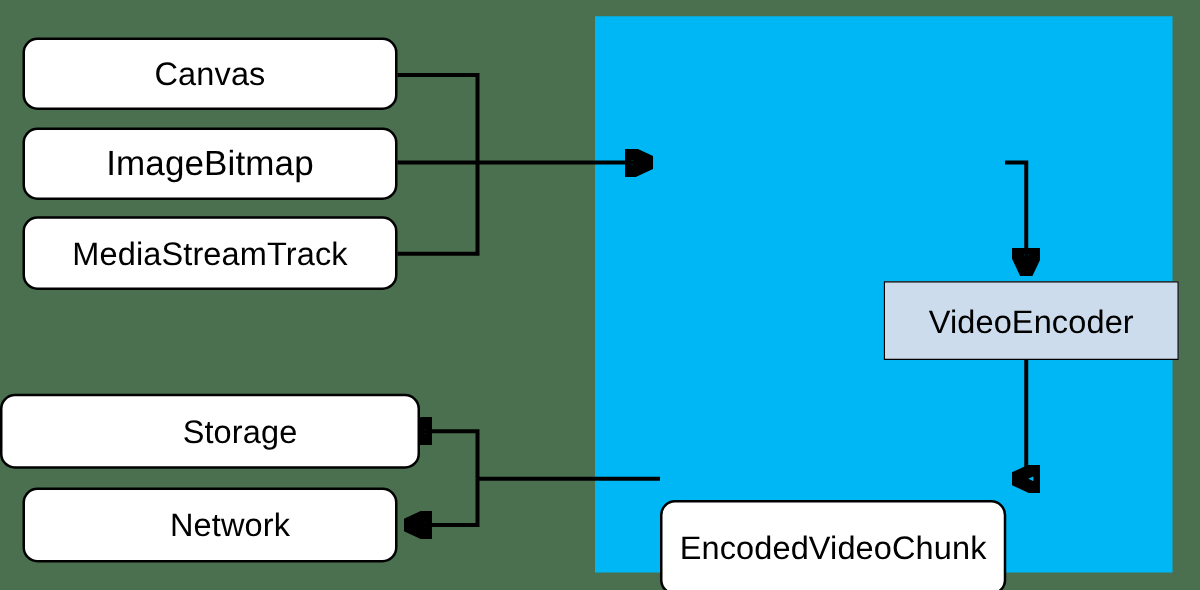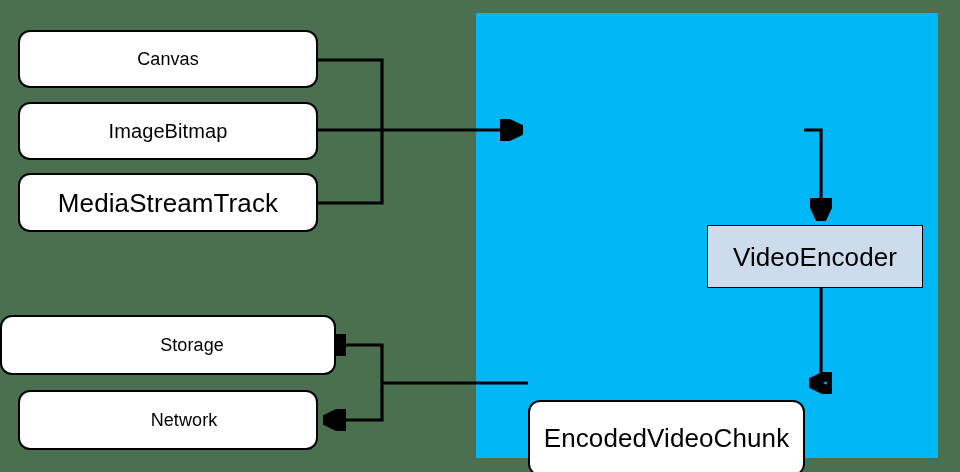--- a/index.html
+++ b/index.html
@@ -35,22 +35,22 @@
     line-height:1;
     letter-spacing:.1px;
   }
   .node.sharp{
     border-radius:0;
     border-width:1px;
     background:#cddcec;
   }
 
   
-  .fs-lg  .label{font-size:18px;}
-  .fs-md  .label{font-size:20px;}
+  .fs-lg  .label{font-size:26px;}
+  .fs-md  .label{font-size:28px;}
   .fs-sm  .label{font-size:26px;}
 
   
   #wires{position:absolute;left:0;top:0;width:960px;height:472px;pointer-events:none;}
   #wires path,#wires line{fill:none;stroke:#000;stroke-width:3.2;}
 </style>
 </head>
 <body>
 
 <div id="stage">
@@ -94,20 +94,20 @@
     <span class="label">MediaStreamTrack</span>
   </div>
 
   <div class="node fs-lg" id="n-storage" style="left: 0; top: 315px; width: 336px; height: 60px; padding-left: 48px;">
     <span class="label">Storage</span>
   </div>
   <div class="node fs-lg" id="n-network" style="left: 18px; top: 390px; width: 300px; height: 60px; padding-left: 32px;">
     <span class="label">Network</span>
   </div>
 
-  <div class="node sharp fs-sm" id="n-videoencoder" style="left: 707px; top: 225px; width: 216px; height: 63px; text-align: center;">
+  <div class="node sharp fs-sm" id="n-videoencoder" style="left: 707px; top: 225px; width: 236px; height: 63px; text-align: center;">
     <span class="label">VideoEncoder</span>
   </div>
   <div class="node fs-sm" id="n-encodedvideochunk" style="left: 528px; top: 352px; width: 277px; height: 76px; margin-top: 48px;">
     <span class="label">EncodedVideoChunk</span>
   </div>
 
 </div>
 
 </body></html>

